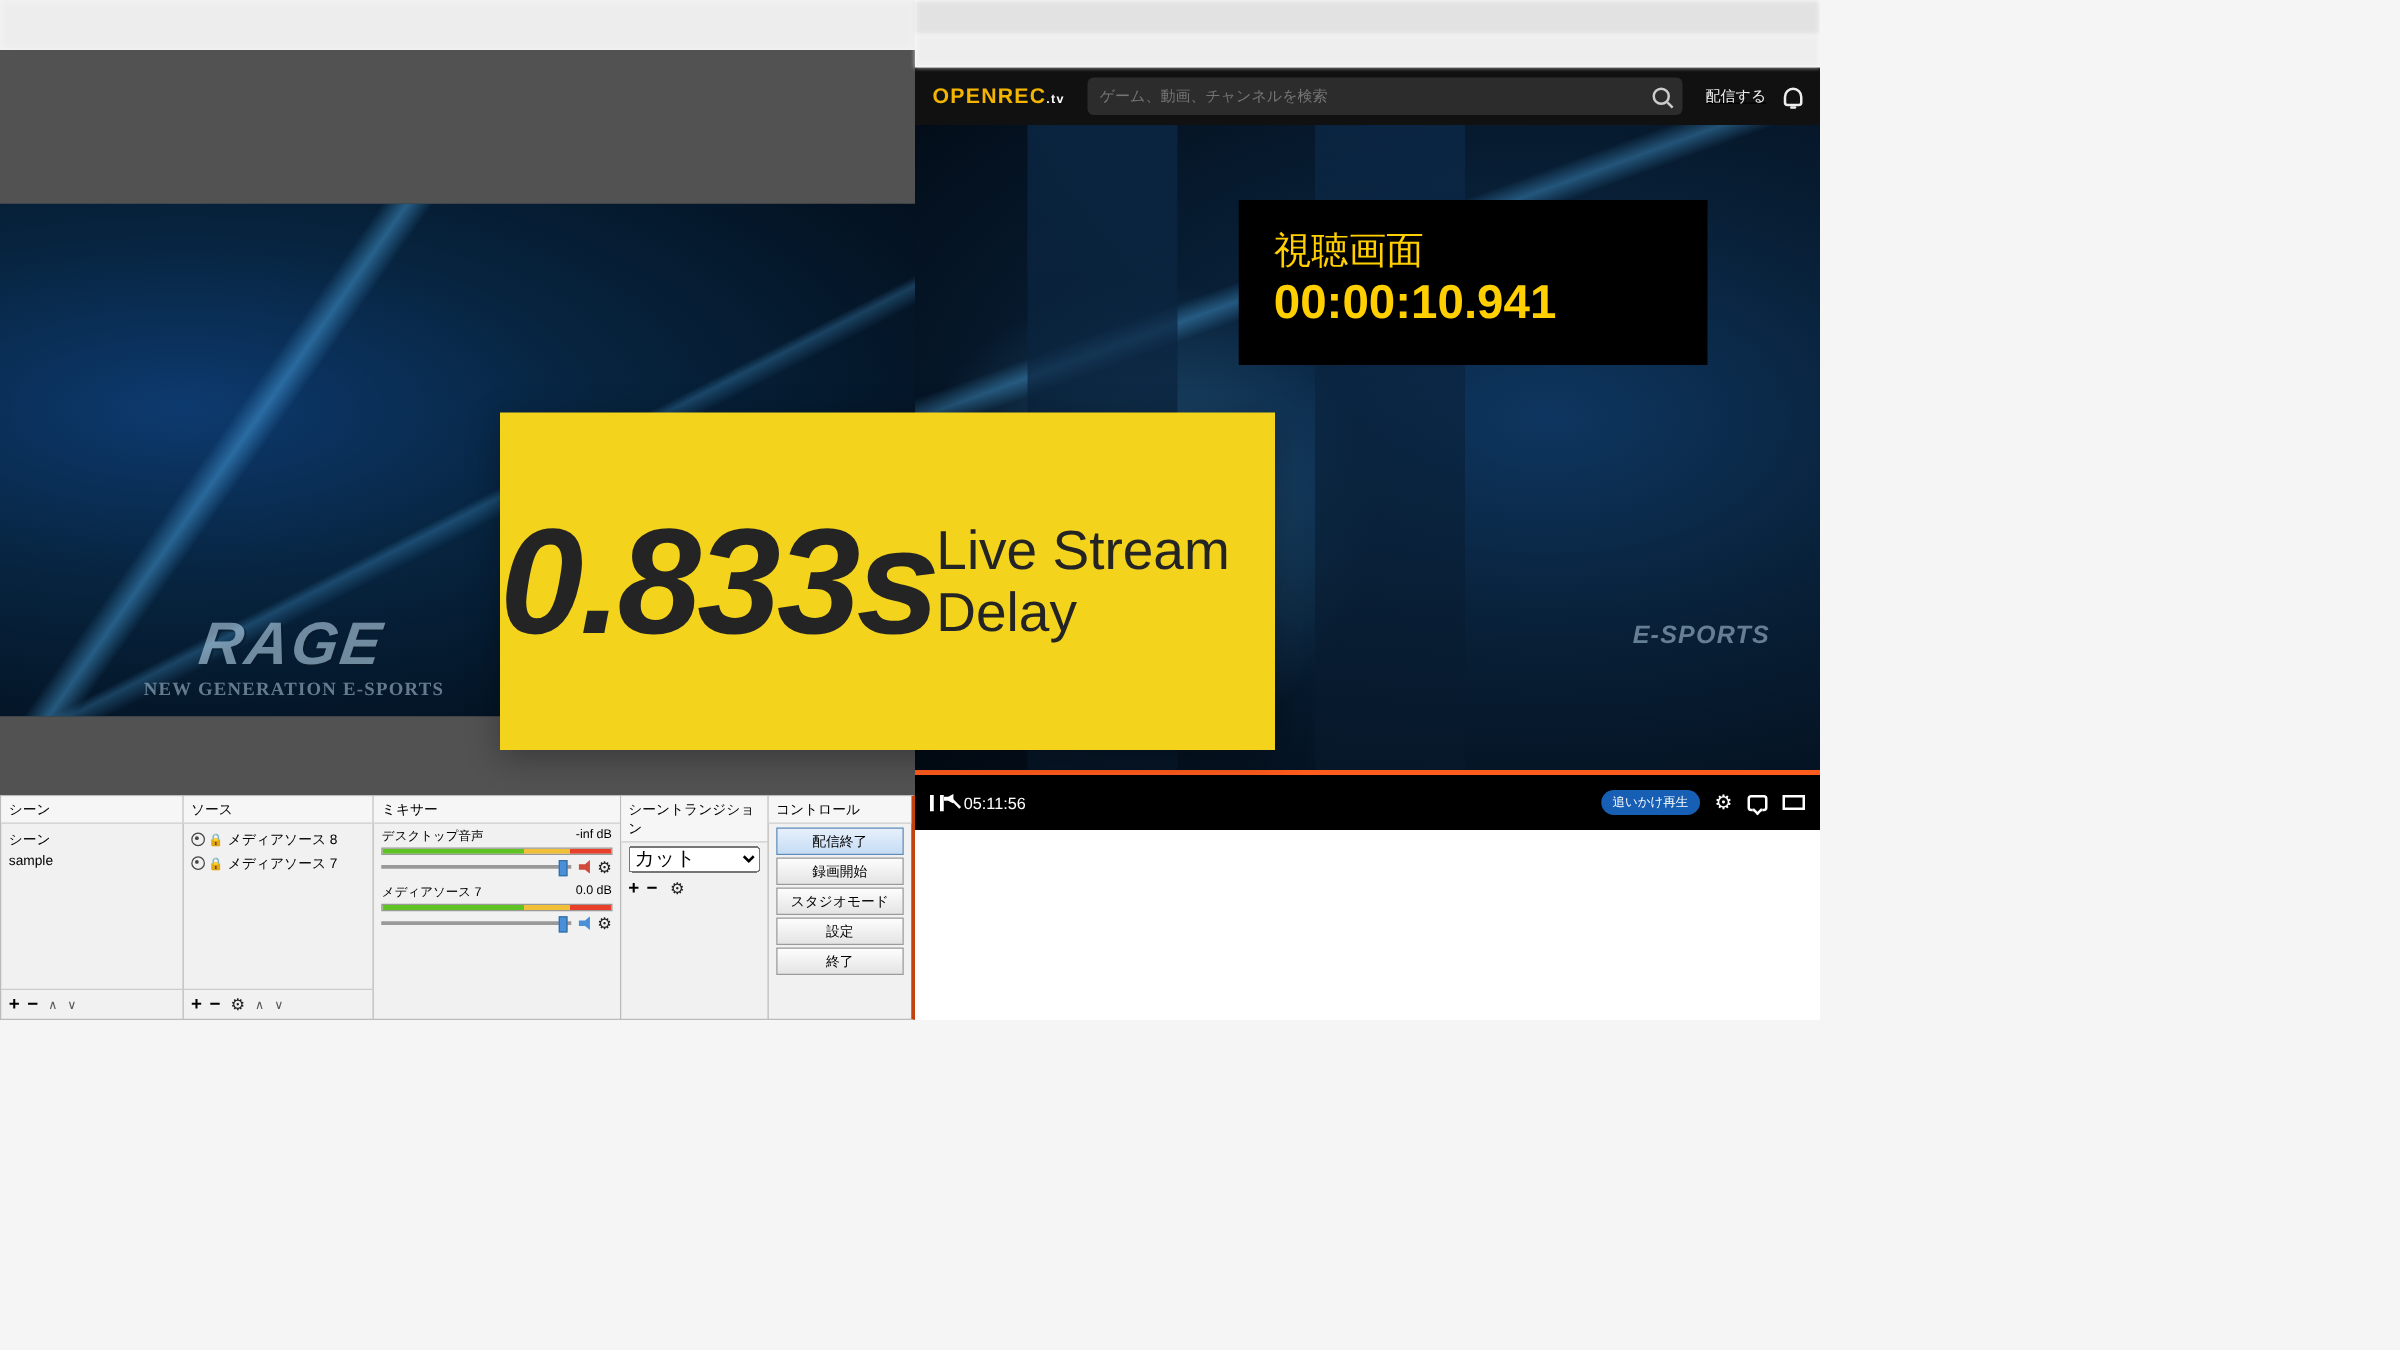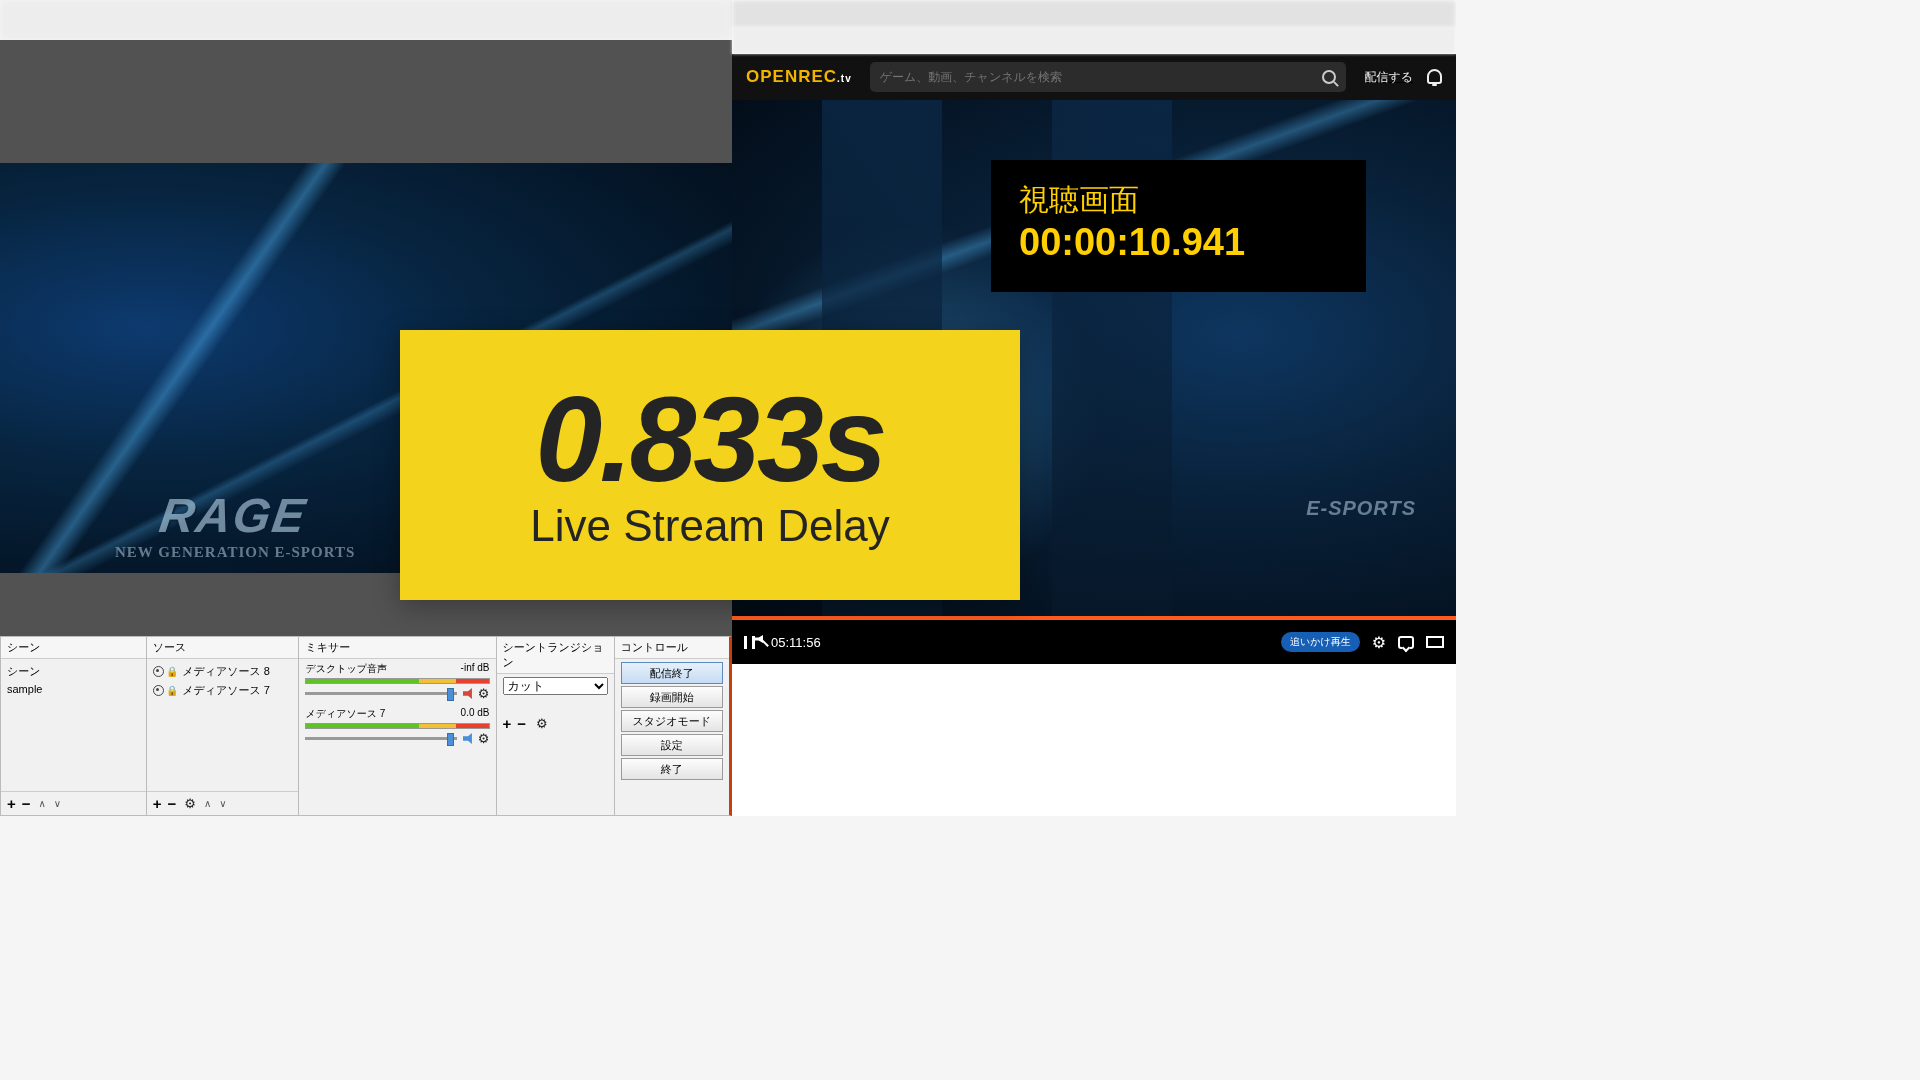--- a/index.html
+++ b/index.html
@@ -38,42 +38,42 @@
   .mixer-item { margin-bottom: 6px; }
   .mixer-row1 { display: flex; justify-content: space-between; font-size: 10px; }
   .meter { height: 6px; background: linear-gradient(90deg, #5ec323 0 62%, #f2c037 62% 82%, #e8402a 82% 100%); border: 1px solid #999; margin: 2px 0; }
   .mixer-ctrl { display: flex; justify-content: flex-end; gap: 2px; align-items: center; }
   .slider { flex: 1; height: 3px; background: #999; position: relative; margin-right: 4px; }
   .slider::after { content: ""; position: absolute; right: 3px; top: -4px; width: 5px; height: 11px; background: #4a90d9; border: 1px solid #376fa3; }
   .spk   { width: 13px; height: 11px; background: #4a90d9; clip-path: polygon(0 30%, 40% 30%, 70% 0, 70% 100%, 40% 70%, 0 70%); }
   .spk.muted { background: #d24a3a; }
   .gear  { font-size: 13px; color: #222; cursor: pointer; }
 
-  .trans select { width: 100%; font-size: 12px; margin-bottom: 20px; }
+  .trans select { width: 100%; font-size: 16px; margin-bottom: 4px; }
   .pm { display: flex; gap: 6px; font-size: 15px; font-weight: bold; }
   .pm span { cursor: pointer; }
 
   .controls button { display: block; width: 100%; height: 22px; font-size: 11px; margin-bottom: 2px; background: linear-gradient(#fdfdfd,#e4e4e4); border: 1px solid #9a9a9a; cursor: pointer; }
   .controls button.active { background: linear-gradient(#e7f0fb,#c5dcf4); border-color: #5c8abf; }
 
   .panel-footer { border-top: 1px solid #ccc; display: flex; gap: 8px; padding: 3px 6px; align-items: center; }
   .chev { font-size: 10px; color: #555; }
 
   
   .browser { position: absolute; left: 732px; top: 0; right: 0; height: 100%; background: #fff; }
   .browser-tabs { height: 28px; background: #dcdcdc; filter: blur(2px); opacity: .8; }
   .browser-url  { height: 26px; background: #ececec; filter: blur(1.5px); opacity: .85; }
   .openrec-header { height: 46px; background: #111; display: flex; align-items: center; padding: 0 14px; gap: 18px; }
   .openrec-logo { color: #f3b500; font-weight: 900; letter-spacing: 1px; font-size: 17px; }
   .openrec-logo .tv { color: #fff; font-size: 10px; font-weight: 600; }
   .openrec-search { flex: 1; max-width: 580px; height: 30px; background: #2c2c2c; border-radius: 5px; display: flex; align-items: center; padding: 0 10px; }
   .openrec-search input { flex: 1; background: none; border: none; color: #ccc; font-size: 12px; outline: none; }
   .mag { width: 14px; height: 14px; border: 2px solid #ccc; border-radius: 50%; position: relative; }
   .mag::after { content: ""; position: absolute; width: 2px; height: 6px; background: #ccc; right: -3px; bottom: -5px; transform: rotate(-45deg); }
-  .hdr-right { margin-left: auto; display: flex; gap: 14px; text-decoration: underline; }
+  .hdr-right { margin-left: auto; display: flex; align-items: center; gap: 14px; text-decoration: underline; }
   .hdr-link { color: #eee; font-size: 12px; }
   .bell { width: 15px; height: 15px; border: 2px solid #eee; border-radius: 50% 50% 3px 3px; position: relative; }
   .bell::after { content: ""; position: absolute; width: 5px; height: 2px; background: #eee; left: 3px; bottom: -4px; border-radius: 2px; }
 
   .openrec-player { position: absolute; top: 100px; left: 0; right: 0; height: 520px; background: radial-gradient(ellipse at 70% 45%, #0e3660 0%, #081f36 45%, #020a14 100%); overflow: hidden; }
   .openrec-player::before { content: ""; position: absolute; inset: 0; background-image:
       linear-gradient(160deg, transparent 28%, rgba(88,190,255,0.35) 30%, transparent 32%),
       radial-gradient(circle at 25% 60%, rgba(88,190,255,0.35), transparent 30%); }
   .vert-bar { position: absolute; width: 120px; height: 520px; background: linear-gradient(#0c2a4a, #07182a); opacity: 0.7; top: 0; }
   .rage-mark-r { position: absolute; right: 40px; bottom: 100px; color: #a4bfd3; font-size: 20px; font-weight: 900; font-style: italic; letter-spacing: 1px; opacity: 0.6; }
@@ -87,21 +87,21 @@
   .mute-ico::before { content: ""; position: absolute; width: 8px; height: 8px; background: #fff; clip-path: polygon(0 30%, 45% 30%, 100% 0, 100% 100%, 45% 70%, 0 70%); }
   .mute-ico::after  { content: ""; position: absolute; width: 12px; height: 1.8px; background: #fff; transform: rotate(45deg); left: 3px; top: 6px; }
   .player-right { margin-left: auto; display: flex; align-items: center; gap: 12px; }
   .pill { background: #175fb4; color: #fff; font-size: 10px; padding: 3px 9px; border-radius: 10px; cursor: pointer; }
   .gear-w { color: #fff; font-size: 16px; cursor: pointer; }
   .bubble { width: 16px; height: 13px; border: 2px solid #fff; border-radius: 3px; position: relative; cursor: pointer; }
   .bubble::after { content: ""; position: absolute; width: 4px; height: 4px; border-right: 2px solid #fff; border-bottom: 2px solid #fff; transform: rotate(45deg); left: 3px; bottom: -4px; background: #000; }
   .theater { width: 18px; height: 12px; border: 2px solid #fff; cursor: pointer; }
 
   
-  .overlay { position: absolute; left: 400px; top: 330px; width: 620px; height: 270px; background: #f3d31c; display: flex; flex-direction: column; align-items: center; justify-content: center; box-shadow: 0 6px 25px rgba(0,0,0,0.3); }
+  .overlay { position: absolute; left: 400px; top: 330px; width: 620px; height: 270px; background: #f3d31c; display: flex; flex-direction: row; align-items: center; justify-content: center; box-shadow: 0 6px 25px rgba(0,0,0,0.3); }
   .overlay .big  { font-size: 120px; font-weight: 800; font-style: italic; color: #242424; letter-spacing: -3px; line-height: 1; }
   .overlay .sub  { font-size: 44px; font-weight: 300; color: #242424; margin-top: 2px; }
 
   
   .top-blur { position: absolute; top: 0; left: 0; width: 732px; height: 40px; background: #ededed; filter: blur(3px); }
 </style>
 </head>
 <body>
 
 <div class="top-blur"></div>

